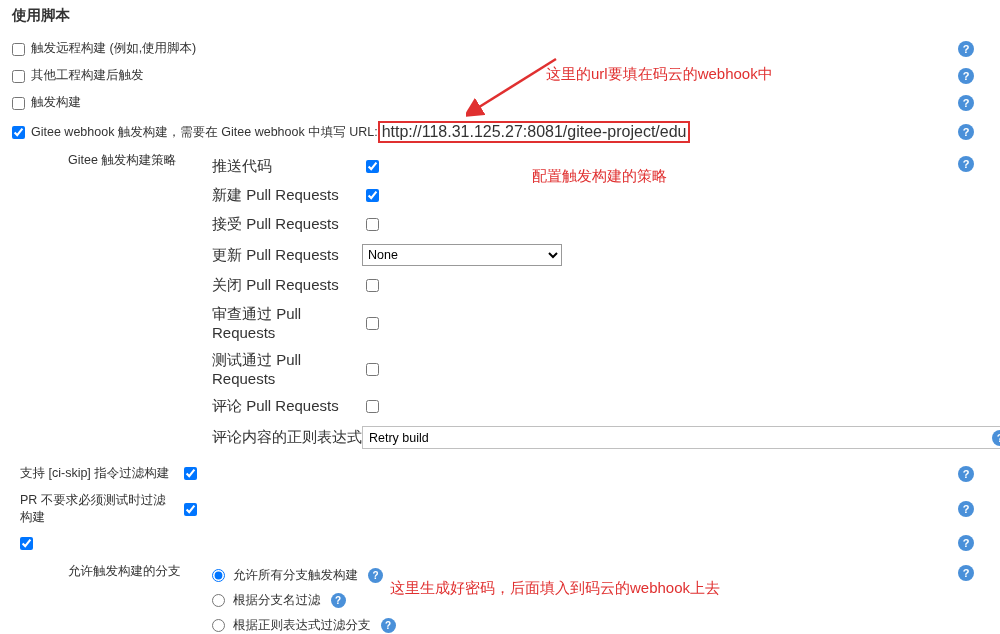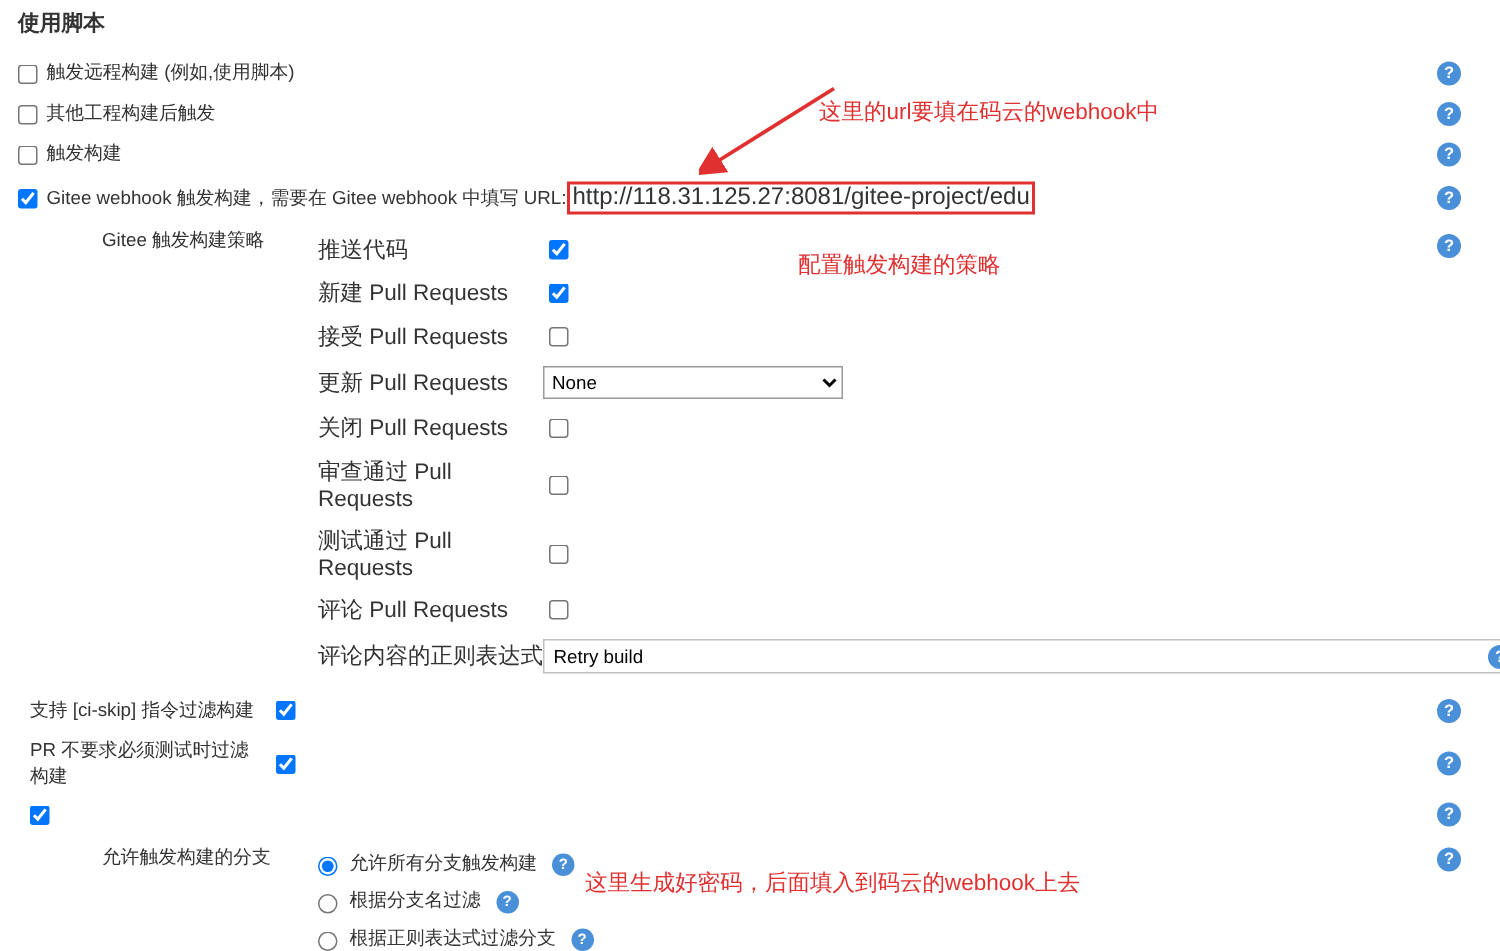--- a/index.html
+++ b/index.html
@@ -43,21 +43,21 @@
   background: #4a90d9; color: #fff;
   font-weight: bold; font-size: 10px;
   display: inline-flex; align-items: center; justify-content: center;
   margin-left: 10px; cursor: pointer;
 }
 .urlbox { border: 2px solid #e03030; display: inline-block; padding: 0 2px; font-size: 16px; }
 .anno { position: absolute; color: #e03030; font-size: 15px; font-weight: 500; white-space: nowrap; z-index: 20; margin-top: 31px; }
 .arrow-svg { position: absolute; z-index: 19; }
 input[type=checkbox] { width: 13px; height: 13px; }
 input[type=radio] { width: 13px; height: 13px; }
-.radio-row { display: flex; align-items: flex-end; padding: 4px 0 4px 0; }
+.radio-row { display: flex; align-items: center; padding: 4px 0 4px 0; }
 .radio-row input { margin-right: 8px; }
 .section-row { display: flex; align-items: flex-start; }
 </style>
 </head>
 <body>
 
 <h3>使用脚本</h3>
 
 <div class="row" style="position:relative">
   <input type="checkbox" class="chk" style="">

